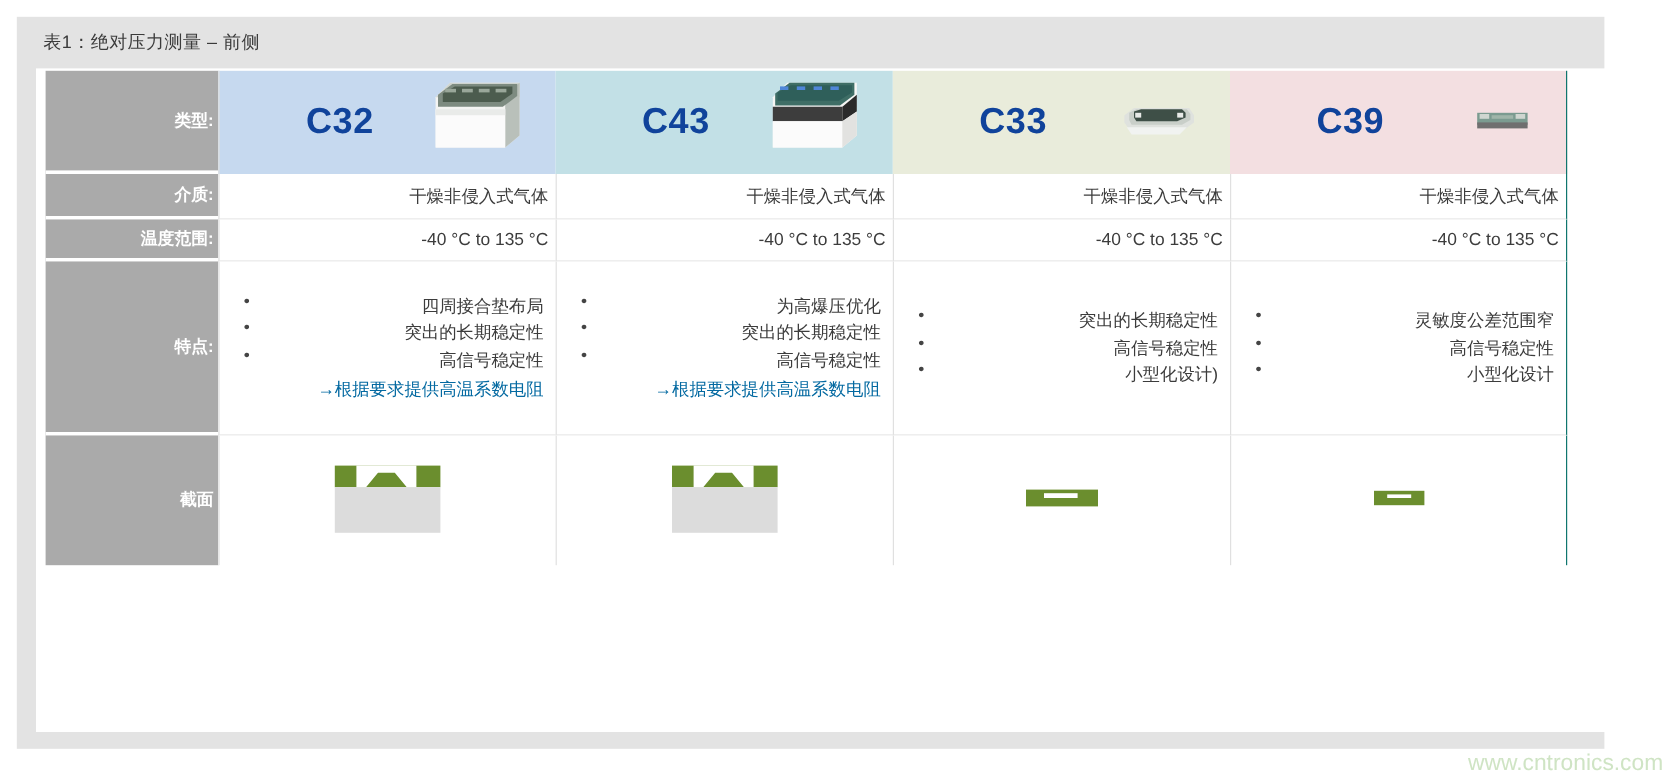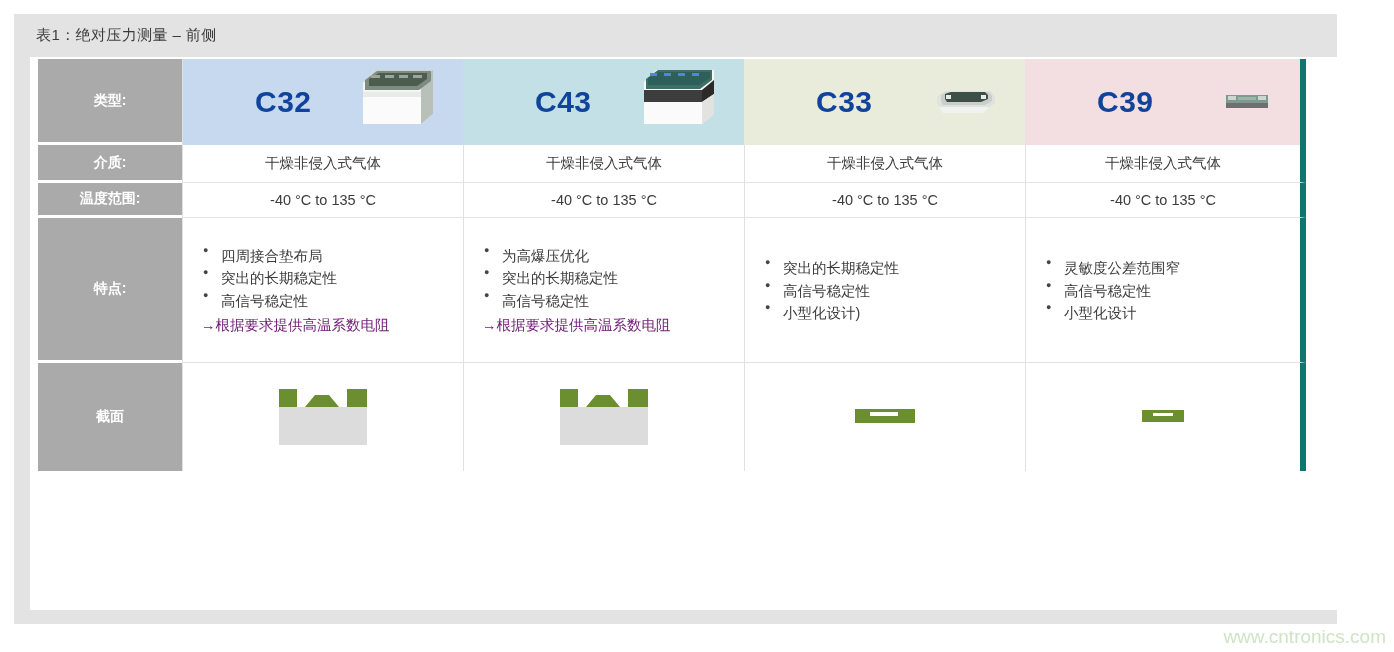--- a/index.html
+++ b/index.html
@@ -43,21 +43,21 @@
 
   
   table.spec {
     position: absolute;
     left: 24px; top: 45px;
     width: 1268px;
     border-collapse: separate;
     border-spacing: 0;
     table-layout: fixed;
   }
-  table.spec td { vertical-align: middle; }
+  table.spec td { vertical-align: middle; text-align: right; }
 
   
   .lbl {
     width: 144px;
     background: #aaaaaa;
     color: #ffffff;
     font-size: 14px;
     font-weight: bold;
     text-align: center;
     border-bottom: 3px solid #ffffff;
@@ -69,21 +69,21 @@
   .val {
     background: #ffffff;
     border-left: 1px solid #e0e0e0;
     border-bottom: 1px solid #e3e3e3;
     text-align: center;
     font-size: 14.5px;
     color: #3c3c3c;
     padding: 9px 6px;
   }
   .val.firstcol { border-left: 1px solid #e0e0e0; }
-  .val.rightend { border-right: 6px solid #0f766e; }
+  .val.rightend { border-right: 1px solid #0f766e; }
 
   
   .hdr {
     height: 86px;
     position: relative;
     border: none;
     padding: 0;
   }
   .hdr-inner {
     display: flex; align-items: center; justify-content: space-between;
@@ -114,21 +114,21 @@
     font-size: 14.5px; color: #3c3c3c;
     line-height: 1.55;
     padding-left: 20px; position: relative;
   }
   .feat li:before {
     content: "\25CF";
     position: absolute; left: 2px; top: -1px;
     font-size: 9px; color: #444;
   }
   .feat .note {
-    color: #701a75;
+    color: #0369a1;
     font-size: 14.5px;
     line-height: 1.6;
     margin-top: 2px;
     white-space: nowrap;
   }
 
   
   .xsec {
     height: 108px;
     text-align: center;

